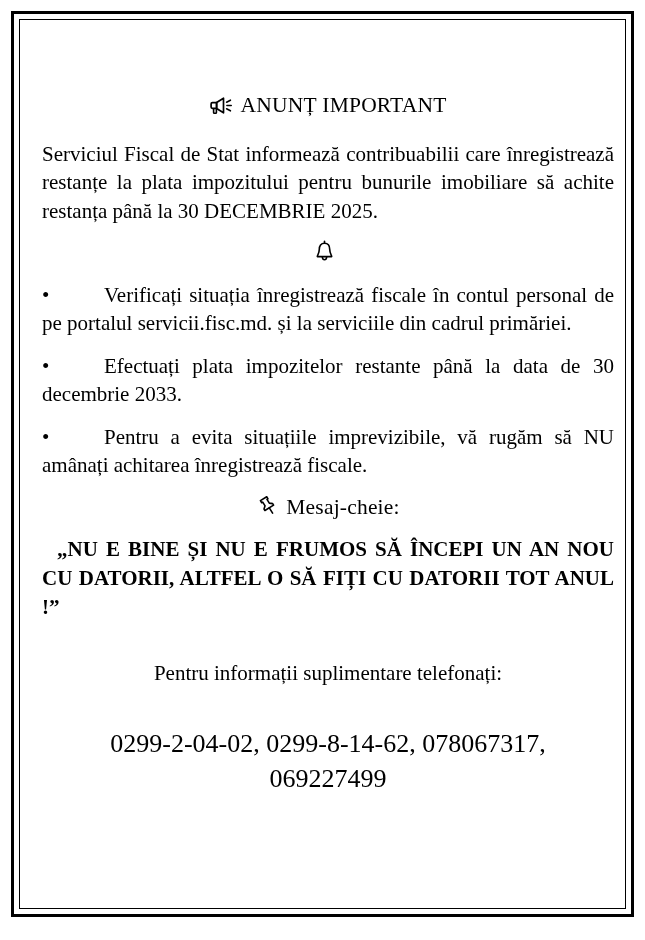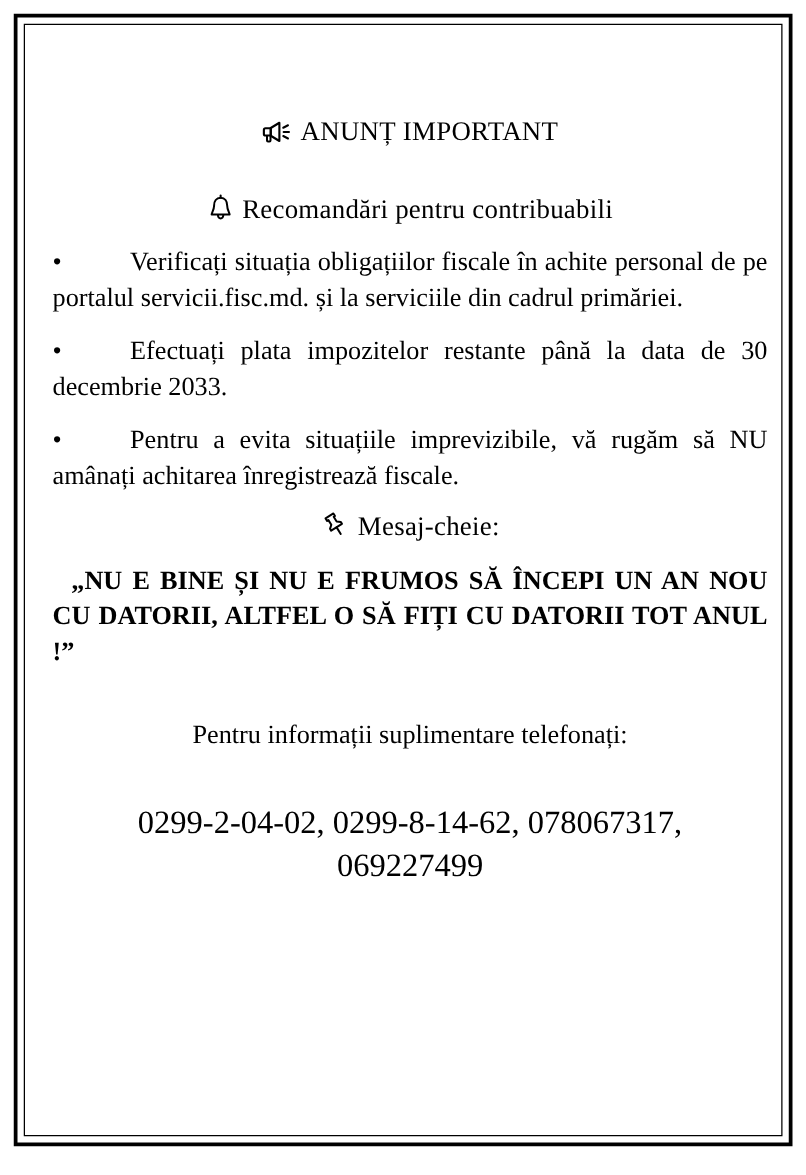--- a/index.html
+++ b/index.html
@@ -134,36 +134,37 @@
           <path d="M4.6 12.5 L4.6 16.4 Q4.6 17.2 5.4 17.2 L6.6 17.2 Q7.4 17.2 7.4 16.4 L7.4 12.5" fill="none" stroke="#000" stroke-width="1.6" stroke-linejoin="round"></path>
           <path d="M17.6 6.2 L21.4 4.2" fill="none" stroke="#000" stroke-width="1.6" stroke-linecap="round"></path>
           <path d="M17.9 9.5 L22.2 9.5" fill="none" stroke="#000" stroke-width="1.6" stroke-linecap="round"></path>
           <path d="M17.6 12.8 L21.4 14.8" fill="none" stroke="#000" stroke-width="1.6" stroke-linecap="round"></path>
         </svg>
       </span><span class="heading-label">ANUNȚ IMPORTANT</span>
     </div>
 
     <div class="gap-md"></div>
 
+    <p class="body-para">Serviciul Fiscal de Stat informează contribuabilii care înregistrează restanțe la plata impozitului pentru bunurile imobiliare să achite restanța până la 30 DECEMBRIE 2025.</p>
 
     <div class="gap-sm"></div>
 
     <div class="heading">
       <span class="icon-wrap">
         <svg class="icon-svg" width="21" height="22" viewBox="0 0 21 22" aria-hidden="true">
           <path d="M10.5 3.2 C6.9 3.2 5.3 6.0 5.3 9.2 C5.3 13.0 3.3 15.3 3.3 16.6 L17.7 16.6 C17.7 15.3 15.7 13.0 15.7 9.2 C15.7 6.0 14.1 3.2 10.5 3.2 Z" fill="none" stroke="#000" stroke-width="1.6" stroke-linejoin="round"></path>
           <path d="M10.5 1.4 L10.5 3.2" fill="none" stroke="#000" stroke-width="1.6" stroke-linecap="round"></path>
           <path d="M8.3 17.0 Q8.6 19.8 10.5 19.8 Q12.4 19.8 12.7 17.0" fill="none" stroke="#000" stroke-width="1.6" stroke-linejoin="round"></path>
         </svg>
-      </span><span class="heading-label">Recomandări pentru contribuabili</span>
+      </span>
     </div>
 
     <div class="gap-sm"></div>
 
-    <p class="bullet-para"><span class="bullet-mark">•</span><span>Verificați situația obligațiilor fiscale în achite personal de pe portalul servicii.fisc.md. și la serviciile din cadrul primăriei.</span></p>
+    <p class="bullet-para"><span class="bullet-mark">•</span><span>Verificați situația înregistrează fiscale în contul personal de pe portalul servicii.fisc.md. și la serviciile din cadrul primăriei.</span></p>
 
     <div class="gap-sm"></div>
 
     <p class="bullet-para"><span class="bullet-mark">•</span><span>Efectuați plata impozitelor restante până la data de 30 decembrie 2033.</span></p>
 
     <div class="gap-sm"></div>
 
     <p class="bullet-para"><span class="bullet-mark">•</span><span>Pentru a evita situațiile imprevizibile, vă rugăm să NU amânați achitarea înregistrează fiscale.</span></p>
 
     <div class="gap-sm"></div>

